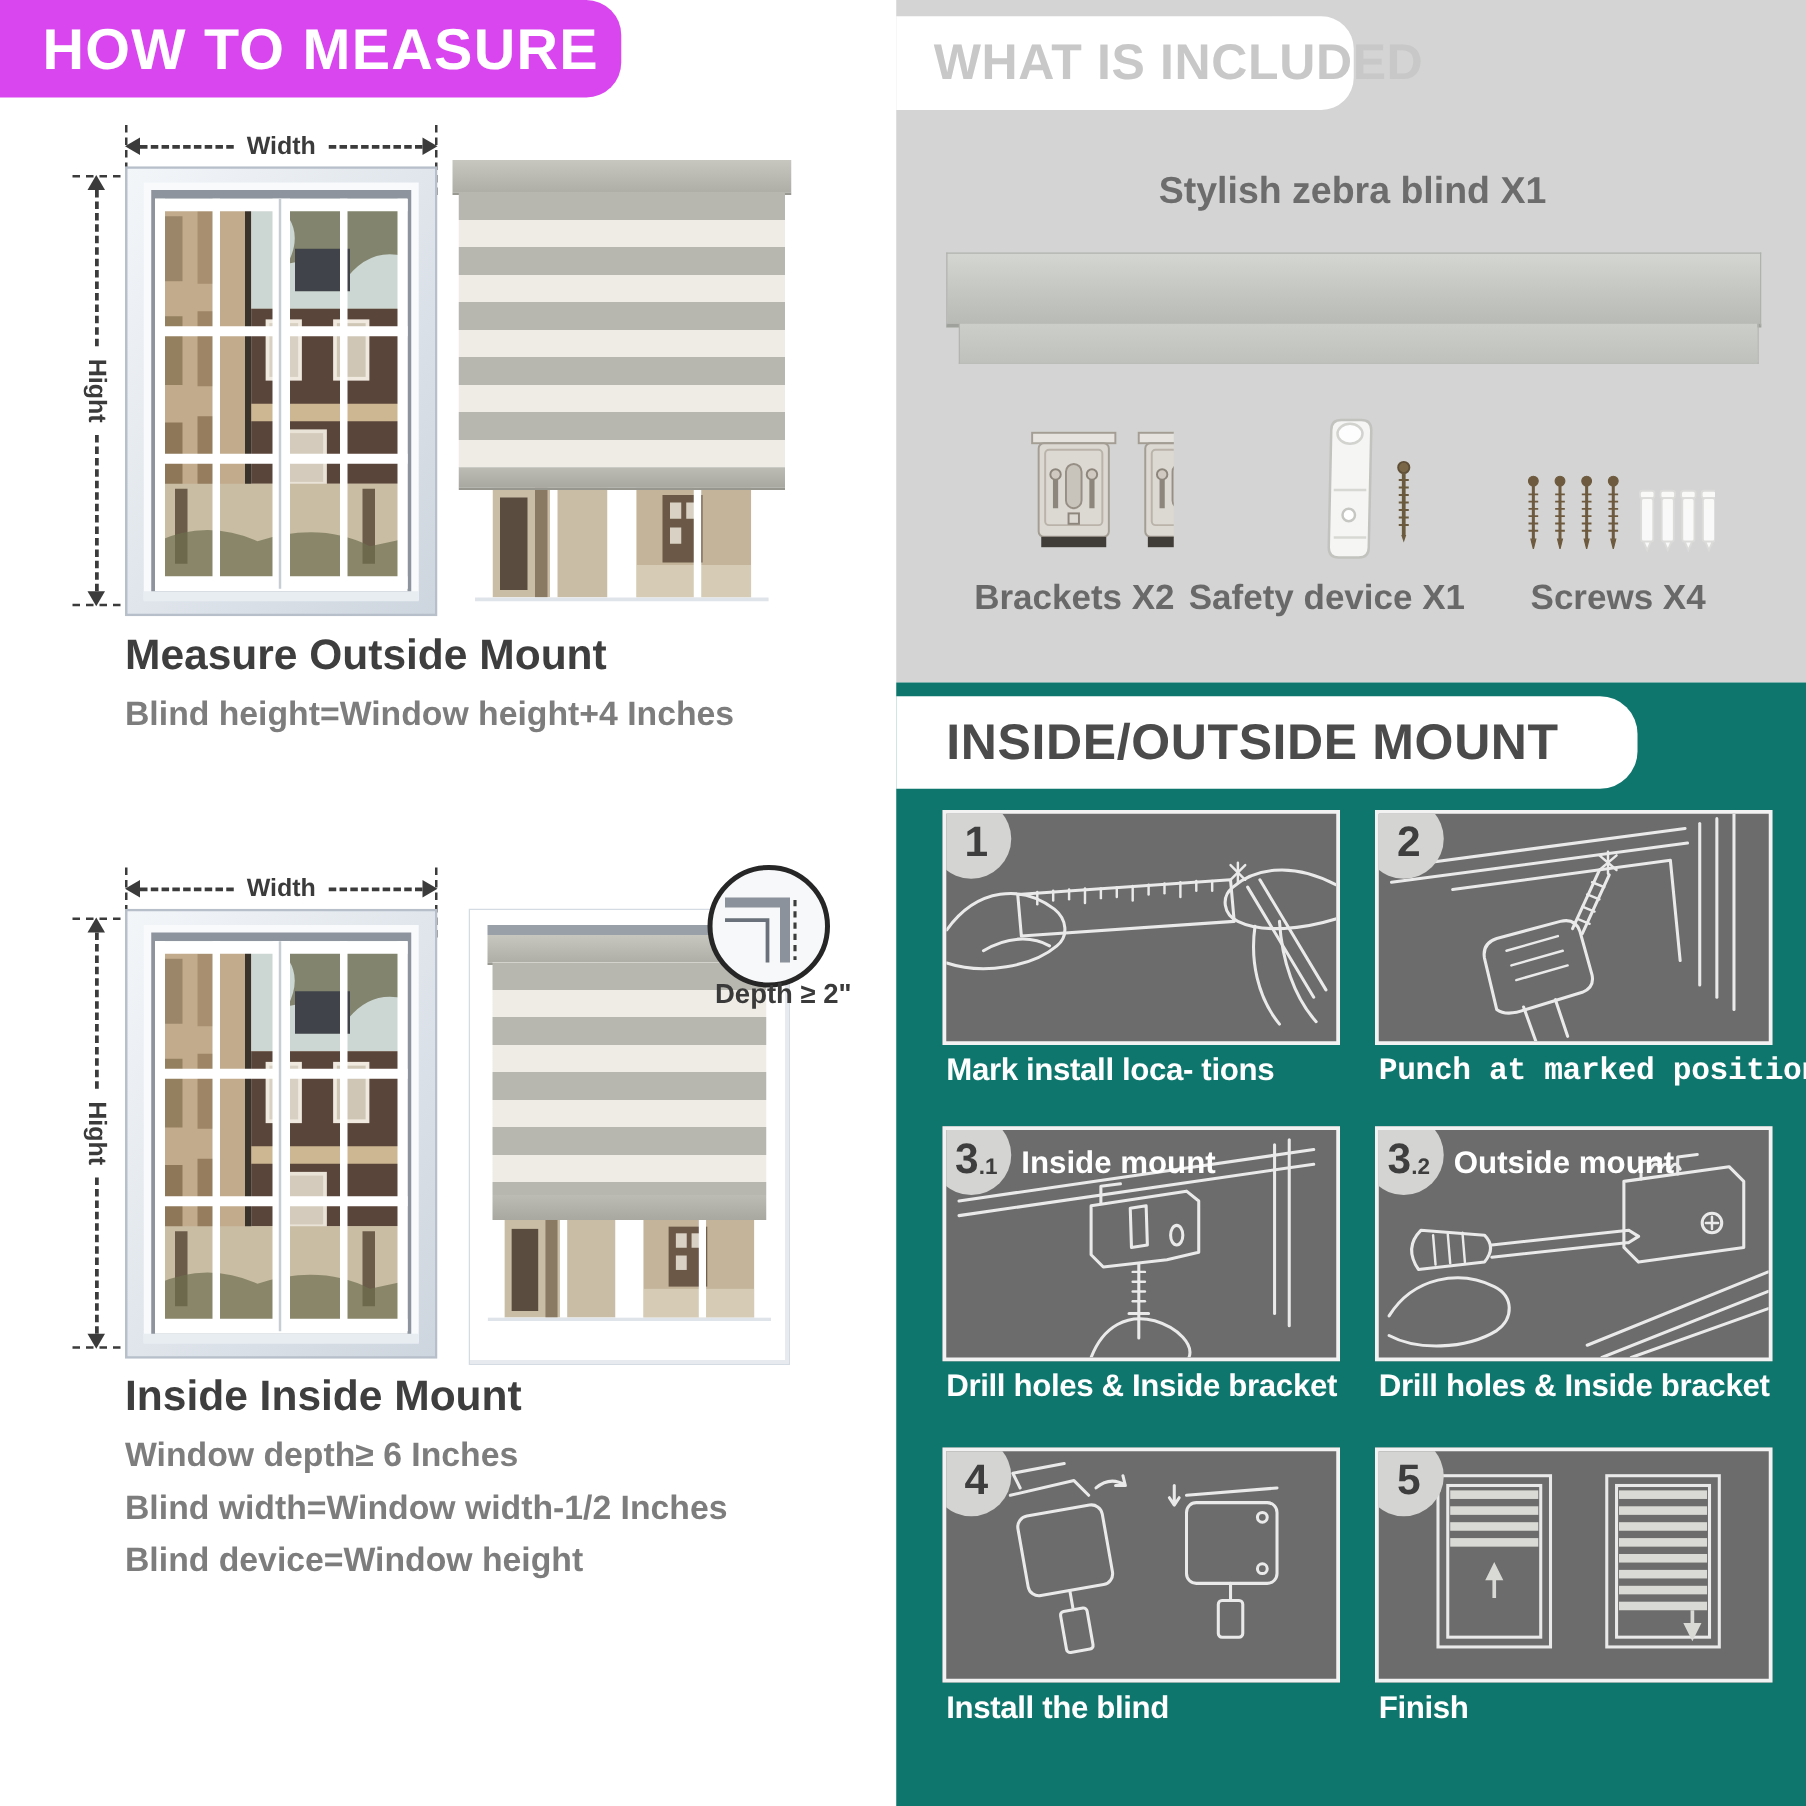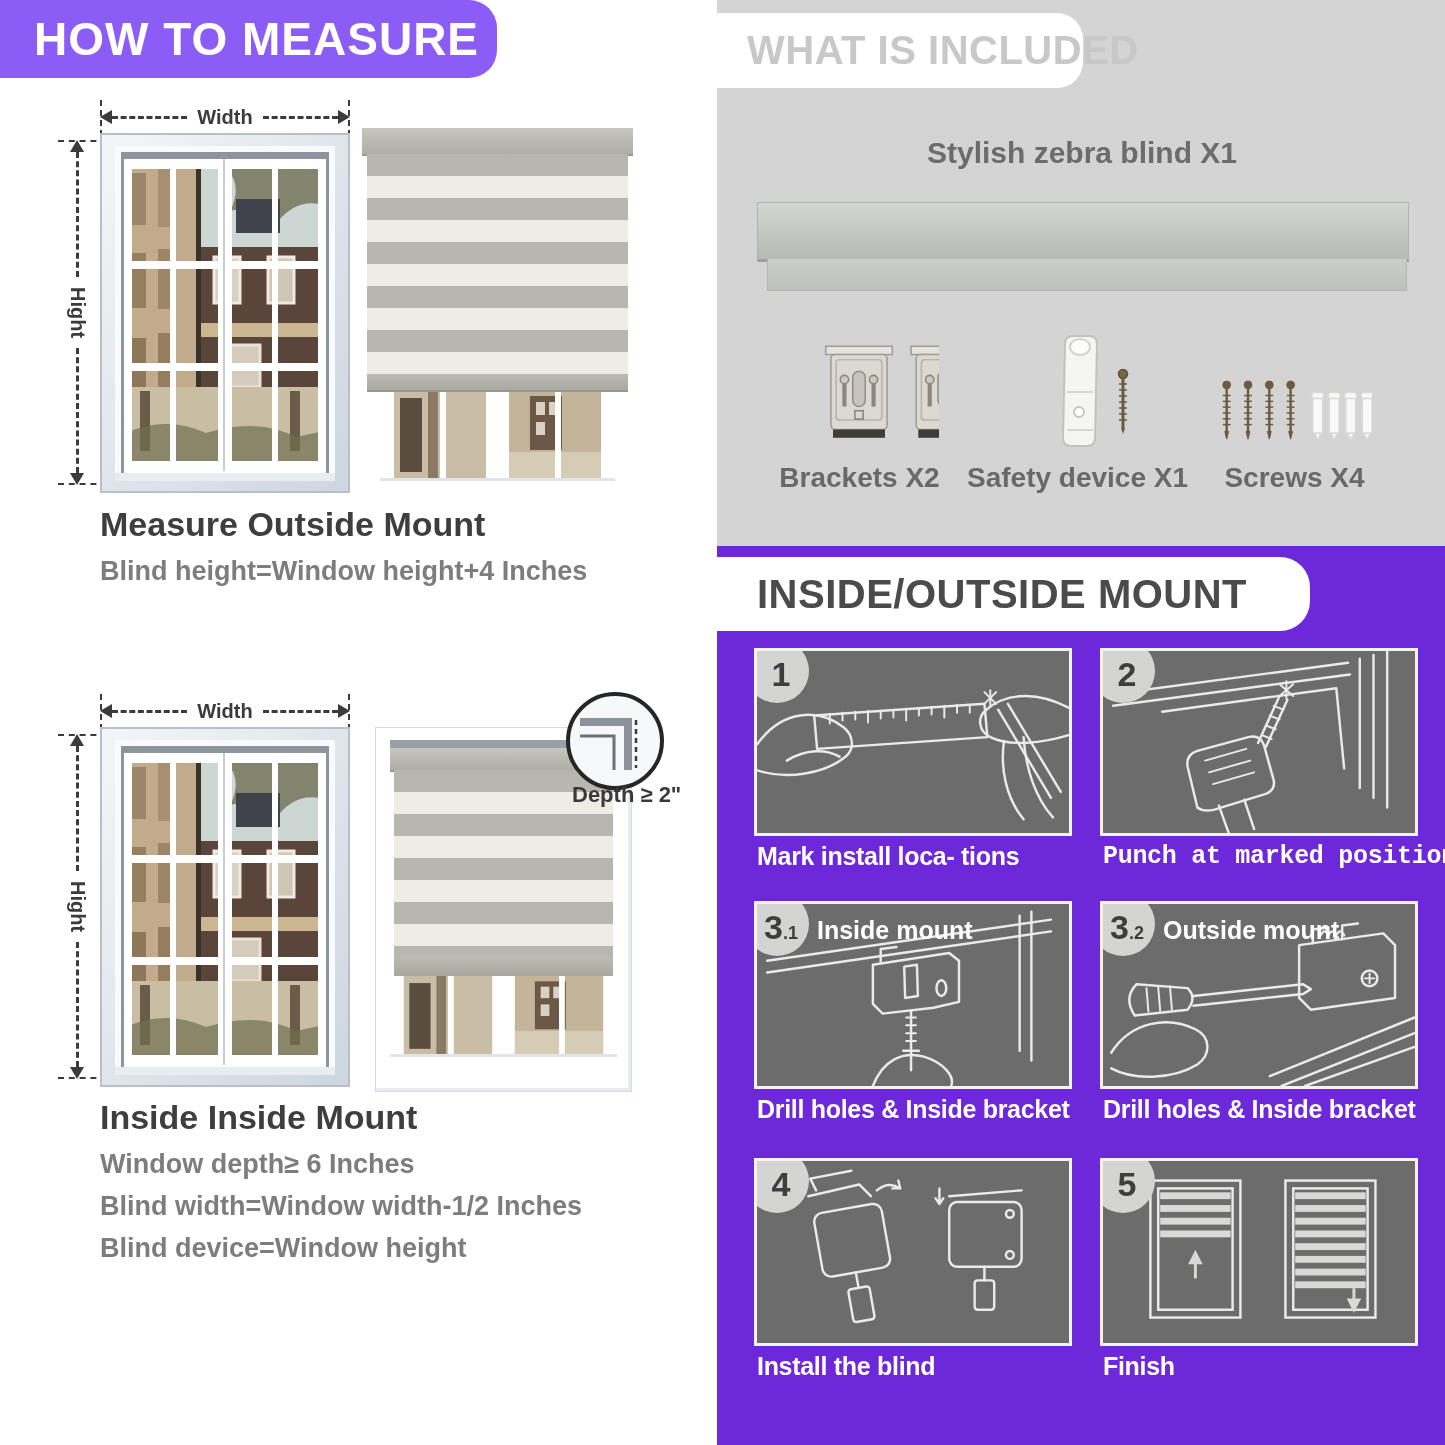--- a/index.html
+++ b/index.html
@@ -1,21 +1,21 @@
 <!DOCTYPE html>
 <html><head>
 <meta charset="utf-8">
 <style>
   html,body{margin:0;padding:0;background:#fff;}
   .page{position:relative;width:1445px;height:1445px;background:#ffffff;overflow:hidden;
         font-family:"Liberation Sans", sans-serif;}
   .abs{position:absolute;}
 
   
-  .hdr-left{left:0;top:10;width:497px;height:78px;background:#8b5cf6;
+  .hdr-left{left:0;top:10;width:497px;height:78px;background:#d946ef;
             border-radius:0 28px 28px 0;display:flex;align-items:center;}
   .hdr-left span{color:#fff;font-size:46px;font-weight:700;letter-spacing:1px;padding-left:34px;}
 
   
   .warrow{display:flex;align-items:center;color:#3b3b3b;font-weight:700;font-size:20px;height:26px;}
   .warrow .dash{flex:1;border-top:3px dashed #3b3b3b;height:0;}
   .warrow .lbl{padding:0 10px;white-space:nowrap;}
   .warrow .ah{width:0;height:0;border-top:7px solid transparent;border-bottom:7px solid transparent;}
   .warrow .ah.l{border-right:12px solid #3b3b3b;}
   .warrow .ah.r{border-left:12px solid #3b3b3b;}
@@ -53,21 +53,21 @@
            display:flex;align-items:center;}
   .inc-hdr span{color:#c7c8c7;font-size:40px;font-weight:700;letter-spacing:0.5px;padding-left:30px;white-space:nowrap;}
   .product-lbl{left:40px;top:136px;width:650px;text-align:center;font-size:30px;font-weight:700;color:#6c6c6c;}
   .rail-a{left:40px;top:202px;width:650px;height:56px;
           background:linear-gradient(180deg,#d4d6d1 0%,#c4c6c1 55%,#b8bab5 100%);
           border:1px solid #b0b2ad;border-bottom:3px solid #9fa19c;}
   .rail-b{left:50px;top:259px;width:638px;height:31px;
           background:linear-gradient(180deg,#cccec9,#bfc1bc);border:1px solid #b3b5b0;border-top:none;}
   .item-lbl{top:462px;text-align:center;font-size:28px;font-weight:700;color:#696969;white-space:nowrap;}
 
-  .sec-mount{left:0;top:546px;width:728px;height:899px;background:#6d28d9;}
+  .sec-mount{left:0;top:546px;width:728px;height:899px;background:#0f766e;}
   .m-hdr{left:0;top:11px;width:593px;height:74px;background:#ffffff;border-radius:0 30px 30px 0;
          display:flex;align-items:center;}
   .m-hdr span{color:#4b4b4b;font-size:40px;font-weight:700;letter-spacing:0.5px;padding-left:40px;white-space:nowrap;}
 
   .panel{width:318px;height:188px;background:#6c6c6c;border:3px solid #f2f2f2;box-sizing:border-box;
          overflow:hidden;}
   .badge{position:absolute;left:-12px;top:-12px;width:64px;height:64px;border-radius:50%;
          background:#d4d4d2;color:#3e3e3e;display:flex;align-items:center;justify-content:center;
          font-weight:700;}
   .badge .n{font-size:34px;padding-left:8px;padding-top:6px;}
@@ -349,21 +349,21 @@
             </g>
           <g transform="translate(155,0)">
               <rect x="-6" y="14" width="12" height="6" rx="2"></rect>
               <rect x="-5" y="20" width="10" height="36" rx="2"></rect>
               <path d="M-3,56 L0,63 L3,56 Z"></path>
             </g>
         </g>
       </svg>
 
       <div class="abs item-lbl" style="left:30px;width:225px;">Brackets X2</div>
-      <div class="abs item-lbl" style="left:248px;width:225px;">Safety device X1</div>
+      <div class="abs item-lbl" style="left:232px;width:225px;">Safety device X1</div>
       <div class="abs item-lbl" style="left:465px;width:225px;">Screws X4</div>
     </div>
 
     <div class="abs sec-mount">
       <div class="abs m-hdr">
         <span>INSIDE/OUTSIDE MOUNT</span>
       </div>
 
       <div class="abs panel" style="left:37px;top:102px;">
         <svg class="art" viewBox="0 0 318 186" fill="none" stroke="#eaeaea" stroke-width="2.5" stroke-linecap="round" stroke-linejoin="round">

